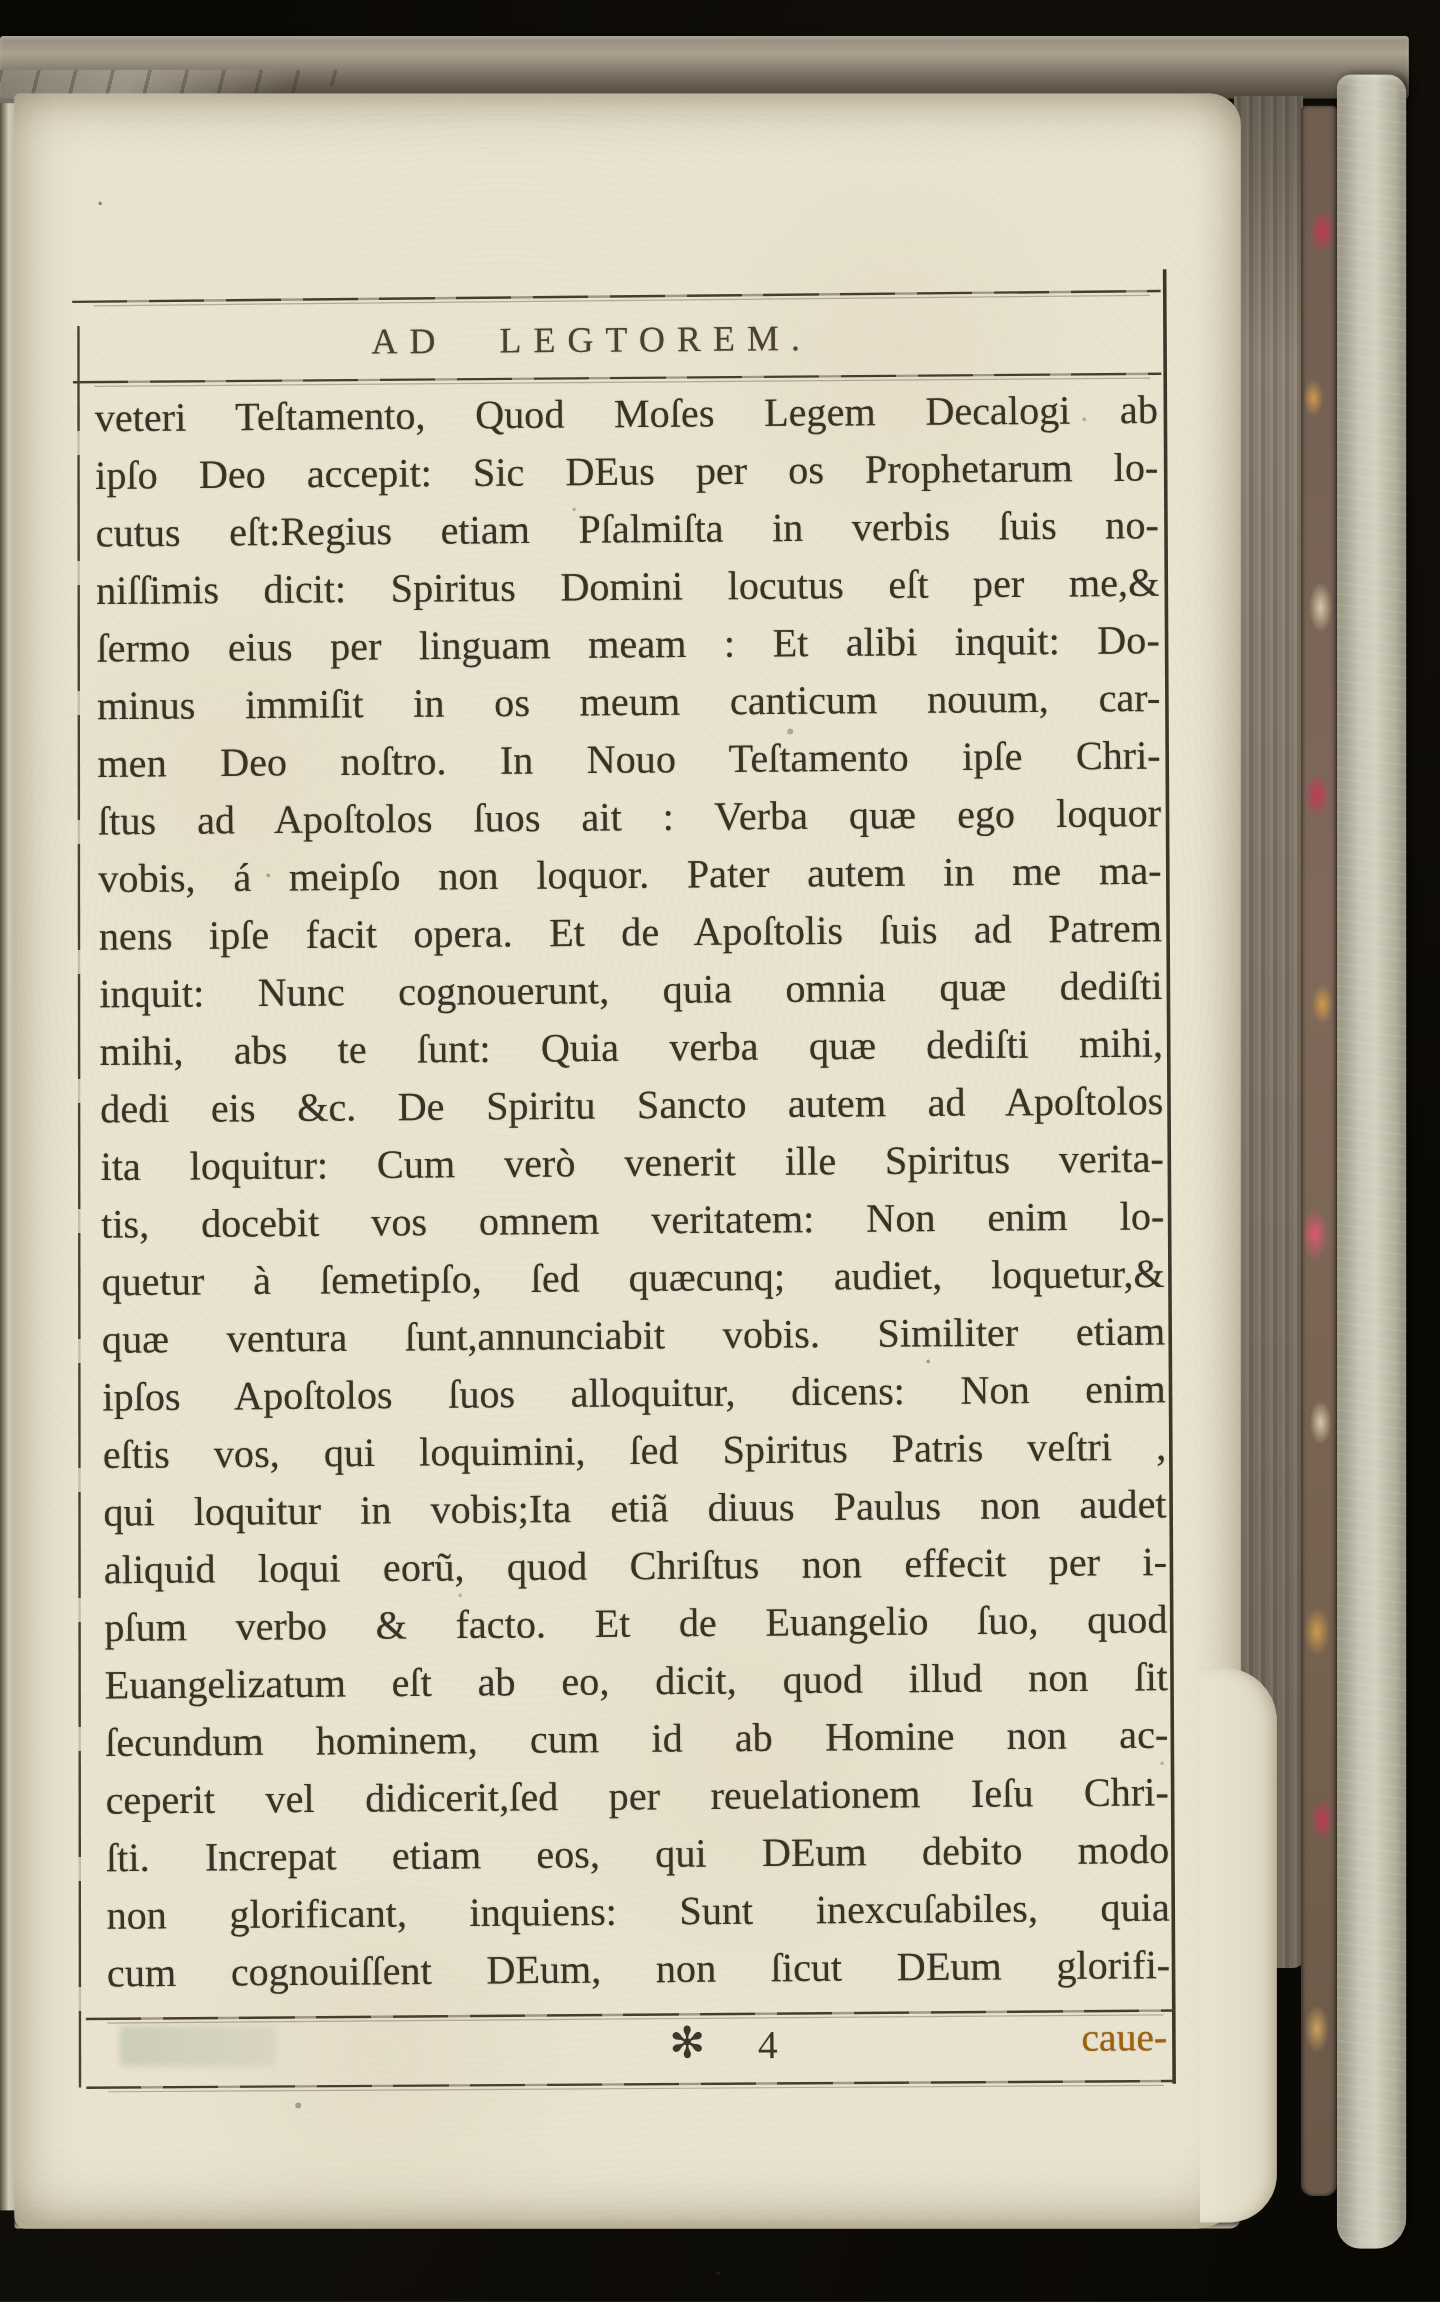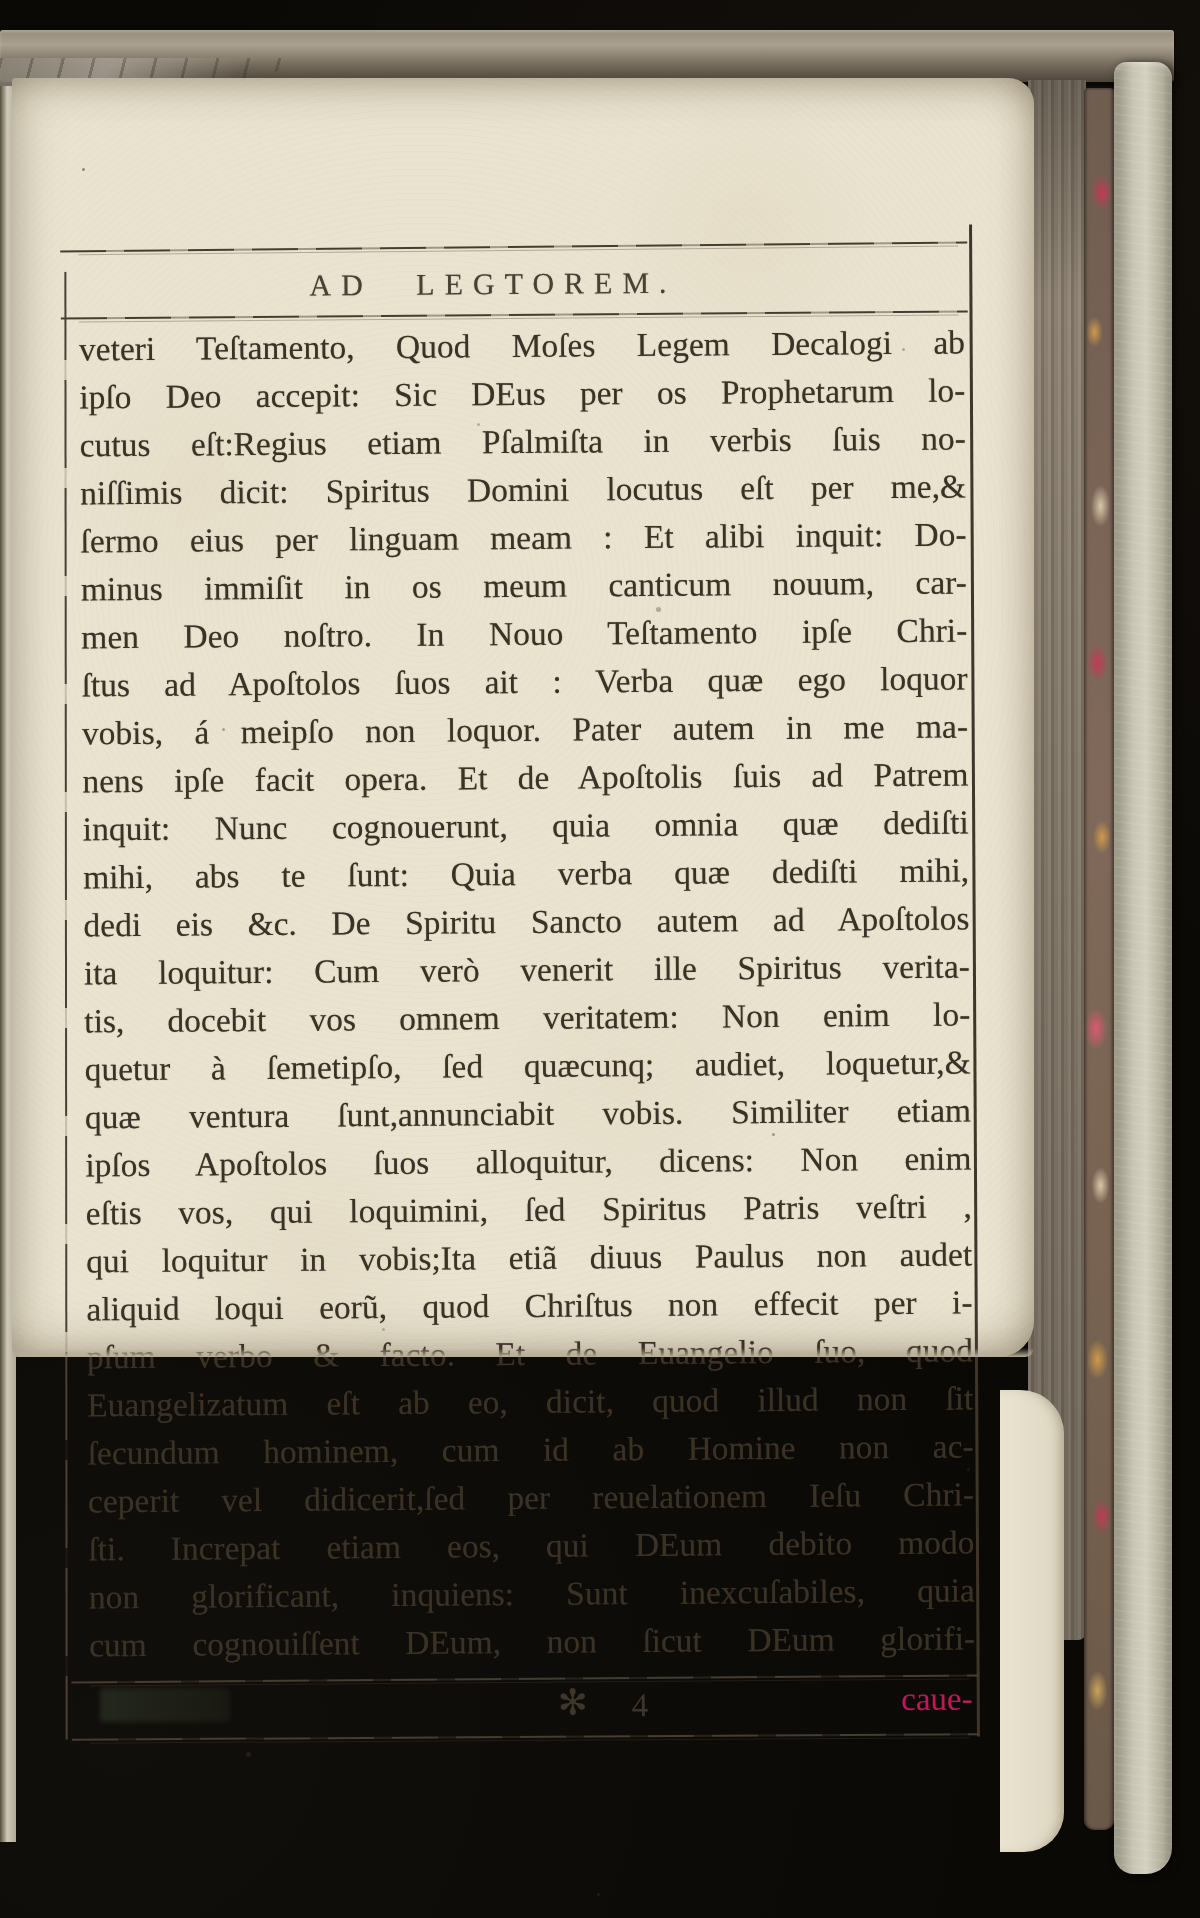--- a/index.html
+++ b/index.html
@@ -59,21 +59,21 @@
     position:absolute; left:1114px; top:62px; width:58px; height:1812px;
     background:
       repeating-linear-gradient(7deg, rgba(255,255,255,.07) 0 2px, transparent 2px 9px),
       linear-gradient(90deg,#94907e 0,#c7c4b3 32%,#d4d1c0 55%,#b2ae9b 84%,#8b8776);
     border-radius:12px 16px 26px 20px;
     box-shadow: inset 0 3px 5px rgba(255,255,255,.25), 3px 0 8px rgba(0,0,0,.55);
   }
 
   
   .page{
-    position:absolute; left:12px; top:78px; width:1022px; height:1279px;
+    position:absolute; left:12px; top:78px; width:1022px; height:1779px;
     background:var(--paper,#e9e3d0);
     border-radius:4px 26px 36px 10px;
     box-shadow:
       inset 0 28px 48px -28px rgba(110,95,70,.55),
       inset 30px 0 52px -32px rgba(110,95,70,.40),
       inset -26px 0 46px -28px rgba(110,95,70,.48),
       inset 0 -32px 52px -30px rgba(110,95,70,.52);
   }
   .page::before{ 
     content:""; position:absolute; inset:0; border-radius:inherit; pointer-events:none;
@@ -145,21 +145,21 @@
     position:absolute; left:24px; top:94px; width:886px;
   }
   .text-line{
     height:48px; line-height:48px; font-size:33.5px; white-space:nowrap;
     text-align:justify; text-align-last:justify;
     color:var(--ink,#3b3226); text-shadow:0 0 1px rgba(59,50,38,.55);
   }
   .footer-row{ position:absolute; left:0; right:0; top:1452px; height:56px; }
   .sig-mark{ position:absolute; left:492px; top:2px; font-size:36px; color:#3f362b; }
   .sig-num{ position:absolute; left:566px; top:8px; font-size:33px; color:#3f362b; }
-  .catchword{ position:absolute; right:10px; top:4px; font-size:33px; color:#be185d;
+  .catchword{ position:absolute; right:10px; top:4px; font-size:33px; color:#a16207;
     text-shadow:0 0 1px rgba(59,50,38,.55); }
 </style>
 </head>
 <body>
 
 <div class="stage">
 
   <div class="top-edge"></div>
   <div class="corner-fold"></div>
   <div class="left-sliver"></div>

